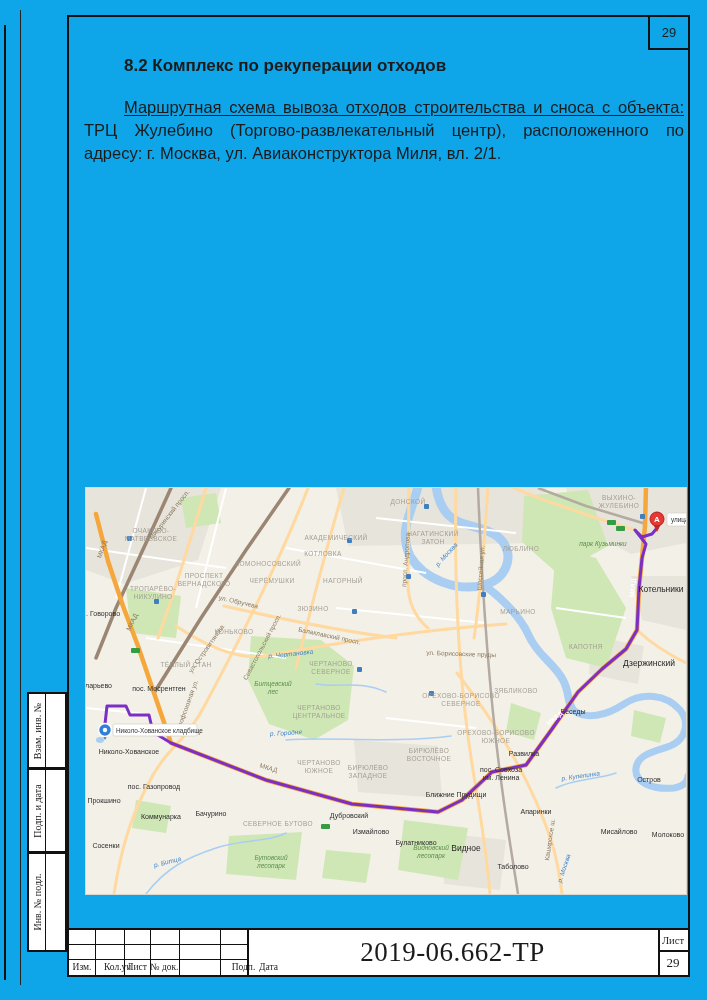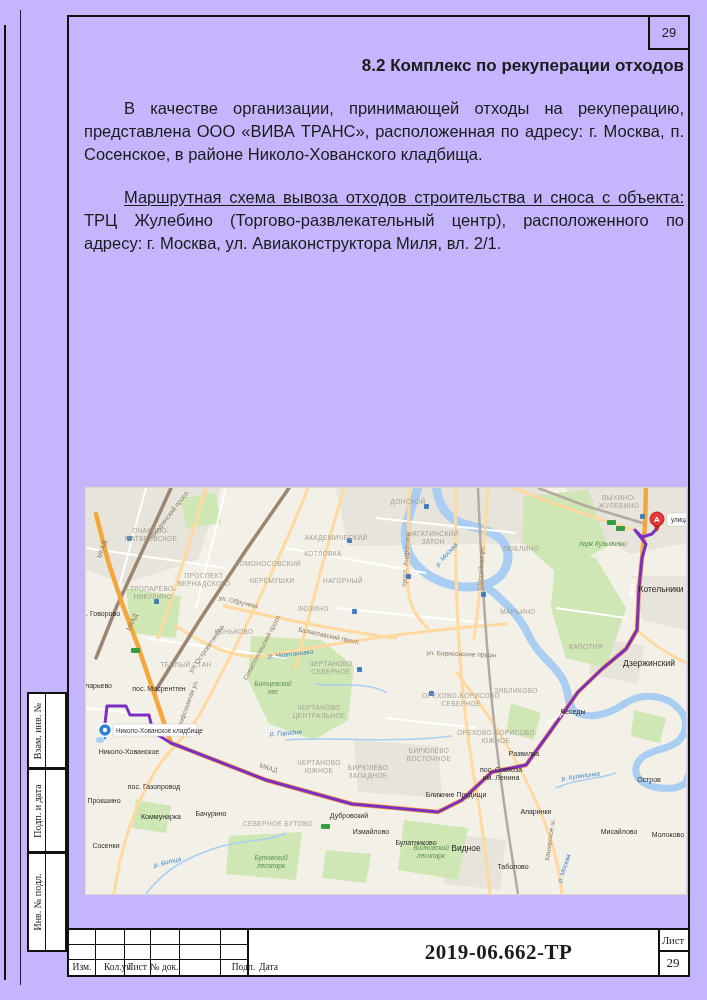--- a/index.html
+++ b/index.html
@@ -1,26 +1,26 @@
 <!DOCTYPE html>
 <html><head>
 <meta charset="utf-8">
 <style>
   html,body{margin:0;padding:0;background:#ffffff;}
-  .page{position:relative;width:707px;height:1000px;background:#c4b5fd;overflow:hidden;
+  .page{position:relative;width:707px;height:1000px;background:#0ea5e9;overflow:hidden;
         font-family:"Liberation Sans",sans-serif;color:#1b1b1b;}
   .scan-edge{position:absolute;left:4px;top:25px;width:2px;height:955px;background:#111;}
   .outer-left-line{position:absolute;left:20px;top:10px;width:1px;height:975px;background:#222;}
   .frame{position:absolute;left:67px;top:15px;width:623px;height:962px;
          border:2px solid #111;box-sizing:border-box;}
   .pagenum-box{position:absolute;left:648px;top:17px;width:40px;height:33px;
          border-left:2px solid #111;border-bottom:2px solid #111;box-sizing:border-box;
          display:flex;align-items:center;justify-content:center;font-size:13px;}
   .content{position:absolute;left:84px;top:56px;width:600px;}
-  .doc-heading{font-size:17px;font-weight:bold;text-indent:40px;margin:0 0 21px 0;text-align:right;}
+  .doc-heading{font-size:17px;font-weight:bold;text-indent:40px;margin:0 0 9px 0;}
   .content p{font-size:16.5px;line-height:23px;text-align:justify;text-indent:40px;margin:0;}
   .content p.gap{margin-top:20px;}
   .u{text-decoration:underline;text-underline-offset:2px;}
 
   
   .sb-box{position:absolute;left:27px;width:40px;border:2px solid #111;box-sizing:border-box;background:#fff;}
   .sb-cell-label{position:absolute;left:0;top:0;width:16px;height:100%;border-right:1.5px solid #111;}
   .rot{position:absolute;left:50%;top:50%;transform:translate(-50%,-50%) rotate(-90deg);
        white-space:nowrap;font-family:"Liberation Serif",serif;font-size:10px;color:#111;}
 
@@ -29,21 +29,21 @@
       border:2px solid #111;box-sizing:border-box;background:#fff;}
   .tb .v{position:absolute;top:0;width:0;height:100%;border-left:1.5px solid #111;}
   .tb .v2{position:absolute;top:0;width:0;height:100%;border-left:2px solid #111;}
   .tb .h-left1{position:absolute;left:0;top:14px;width:178px;border-top:1.5px solid #111;}
   .tb .h-left2{position:absolute;left:0;top:29px;width:178px;border-top:1.5px solid #111;}
   .tb .h-right{position:absolute;left:589px;top:20px;width:30px;border-top:2px solid #111;}
   .tb .col-label{position:absolute;top:30px;height:15px;line-height:15px;text-align:center;
       font-family:"Liberation Serif",serif;font-size:9.5px;}
   .tb .docnum{position:absolute;left:178px;top:0;width:411px;height:45px;display:flex;
       align-items:center;justify-content:center;font-family:"Liberation Serif",serif;
-      font-weight:bold;font-size:21px;letter-spacing:.5px;padding-left:46px;}
+      font-weight:normal;font-size:27px;letter-spacing:.5px;}
   .tb .sheet-lbl{position:absolute;left:589px;top:0;width:30px;height:20px;display:flex;align-items:center;
       justify-content:center;font-family:"Liberation Serif",serif;font-size:10.5px;}
   .tb .sheet-num{position:absolute;left:589px;top:20px;width:30px;height:25px;display:flex;align-items:center;
       justify-content:center;font-family:"Liberation Serif",serif;font-size:13px;}
 
   
   .map{position:absolute;left:85px;top:487px;width:600px;height:406px;border:1px solid #dcd8cd;
        background:#f3f0e8;overflow:hidden;}
   .map svg{display:block;}
   .urban{fill:#e7e4db;}
@@ -78,21 +78,20 @@
   <div class="scan-edge"></div>
   <div class="outer-left-line"></div>
   <div class="frame"></div>
 
   <div class="pagenum-box">
     <span>29</span>
   </div>
 
   <div class="content">
     <h1 class="doc-heading">8.2 Комплекс по рекуперации отходов</h1>
-    <p>В качестве организации, принимающей отходы на рекуперацию, представлена ООО «ВИВА ТРАНС», расположенная по адресу: г. Москва, п. Сосенское, в районе Николо-Хованского кладбища.</p>
     <p class="gap"><span class="u">Маршрутная схема вывоза отходов строительства и сноса с объекта:</span><span> ТРЦ Жулебино (Торгово-развлекательный центр), расположенного по адресу: г. Москва, ул. Авиаконструктора Миля, вл. 2/1.</span></p>
   </div>
 
   <div class="map">
     <svg width="600" height="406" viewBox="0 0 600 406" xmlns="http://www.w3.org/2000/svg">
 
       <g>
         <path class="urban" d="M0,0 L135,0 L112,72 L38,96 L0,82 Z"></path>
         <path class="urban" d="M250,0 L460,0 L452,55 L262,58 Z"></path>
         <path class="urban" d="M480,0 L600,0 L600,55 L545,66 L492,38 Z"></path>

